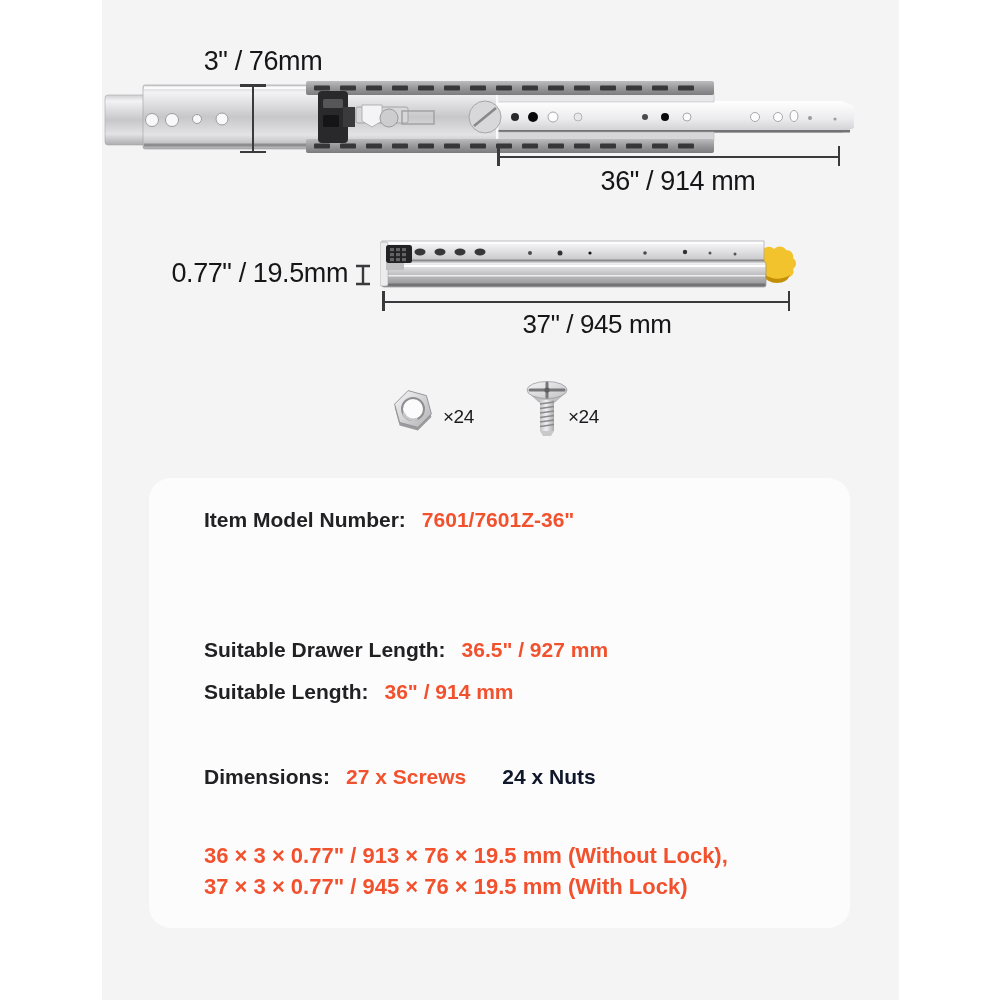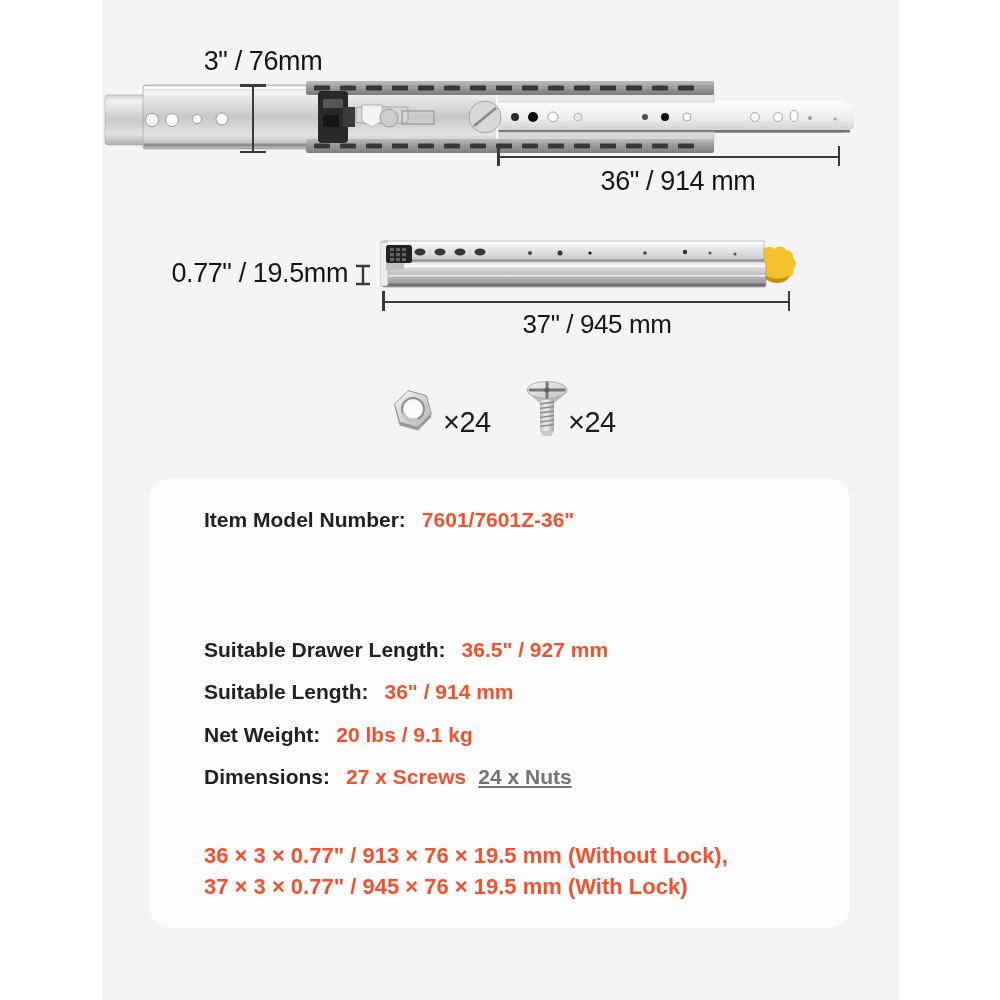--- a/index.html
+++ b/index.html
@@ -4,26 +4,26 @@
 <style>
   html,body{margin:0;padding:0;background:#ffffff;font-family:"Liberation Sans",sans-serif;}
   .page{position:relative;width:1000px;height:1000px;background:#ffffff;overflow:hidden;}
   .panel{position:absolute;left:102px;top:0;width:797px;height:1000px;background:#f4f4f5;}
   .abs{position:absolute;}
   .dim-label{font-size:27px;font-weight:500;color:#161618;letter-spacing:-0.4px;white-space:nowrap;}
   .vline{position:absolute;width:2.5px;background:#3a3a3c;}
   .hline{position:absolute;height:2.5px;background:#3a3a3c;}
   .cap-h{position:absolute;left:0;width:26px;height:2.5px;background:#3a3a3c;}
   .cap-v{position:absolute;top:0;width:2.5px;height:20px;background:#3a3a3c;}
-  .count-label{font-size:29px;font-weight:500;color:#1b1b1d;letter-spacing:-0.5px;}
+  .count-label{font-size:19px;font-weight:500;color:#1b1b1d;letter-spacing:-0.5px;}
   .spec-card{position:absolute;left:149px;top:478px;width:701px;height:450px;background:#fcfcfd;border-radius:22px;}
   .spec-row{position:absolute;left:55px;white-space:nowrap;font-size:21px;color:#212123;}
   .spec-row .lbl{font-weight:700;color:#212123;}
   .spec-row .val{font-weight:700;color:#f2512e;margin-left:16px;}
-  .spec-row .val2{font-weight:700;color:#737373;margin-left:12px;text-decoration:underline;}
+  .spec-row .val2{font-weight:700;color:#0f172a;margin-left:36px;}
   .dims-block{position:absolute;left:55px;top:362px;font-size:22px;font-weight:700;color:#f2512e;line-height:31px;white-space:nowrap;}
 </style>
 </head>
 <body>
 
 <div class="page">
   <div class="panel"></div>
 
   <svg class="abs" style="left:100px;top:77px;" width="755" height="80" viewBox="0 0 755 80">
     <defs>
@@ -252,23 +252,20 @@
   <div class="spec-card">
     <div class="spec-row" style="top:30px;">
       <span class="lbl">Item Model Number:</span><span class="val">7601/7601Z-36"</span>
     </div>
     <div class="spec-row" style="top:160px;">
       <span class="lbl">Suitable Drawer Length:</span><span class="val">36.5" / 927 mm</span>
     </div>
     <div class="spec-row" style="top:202px;">
       <span class="lbl">Suitable Length:</span><span class="val">36" / 914 mm</span>
     </div>
-    <div class="spec-row" style="top:245px;">
-      <span class="lbl">Net Weight:</span><span class="val">20 lbs / 9.1 kg</span>
-    </div>
     <div class="spec-row" style="top:287px;">
       <span class="lbl">Dimensions:</span><span class="val">27 x Screws</span><span class="val2">24 x Nuts</span>
     </div>
     <div class="dims-block">
       <div>36 × 3 × 0.77" / 913 × 76 × 19.5 mm (Without Lock),</div>
       <div>37 × 3 × 0.77" / 945 × 76 × 19.5 mm (With Lock)</div>
     </div>
   </div>
 </div>
 

